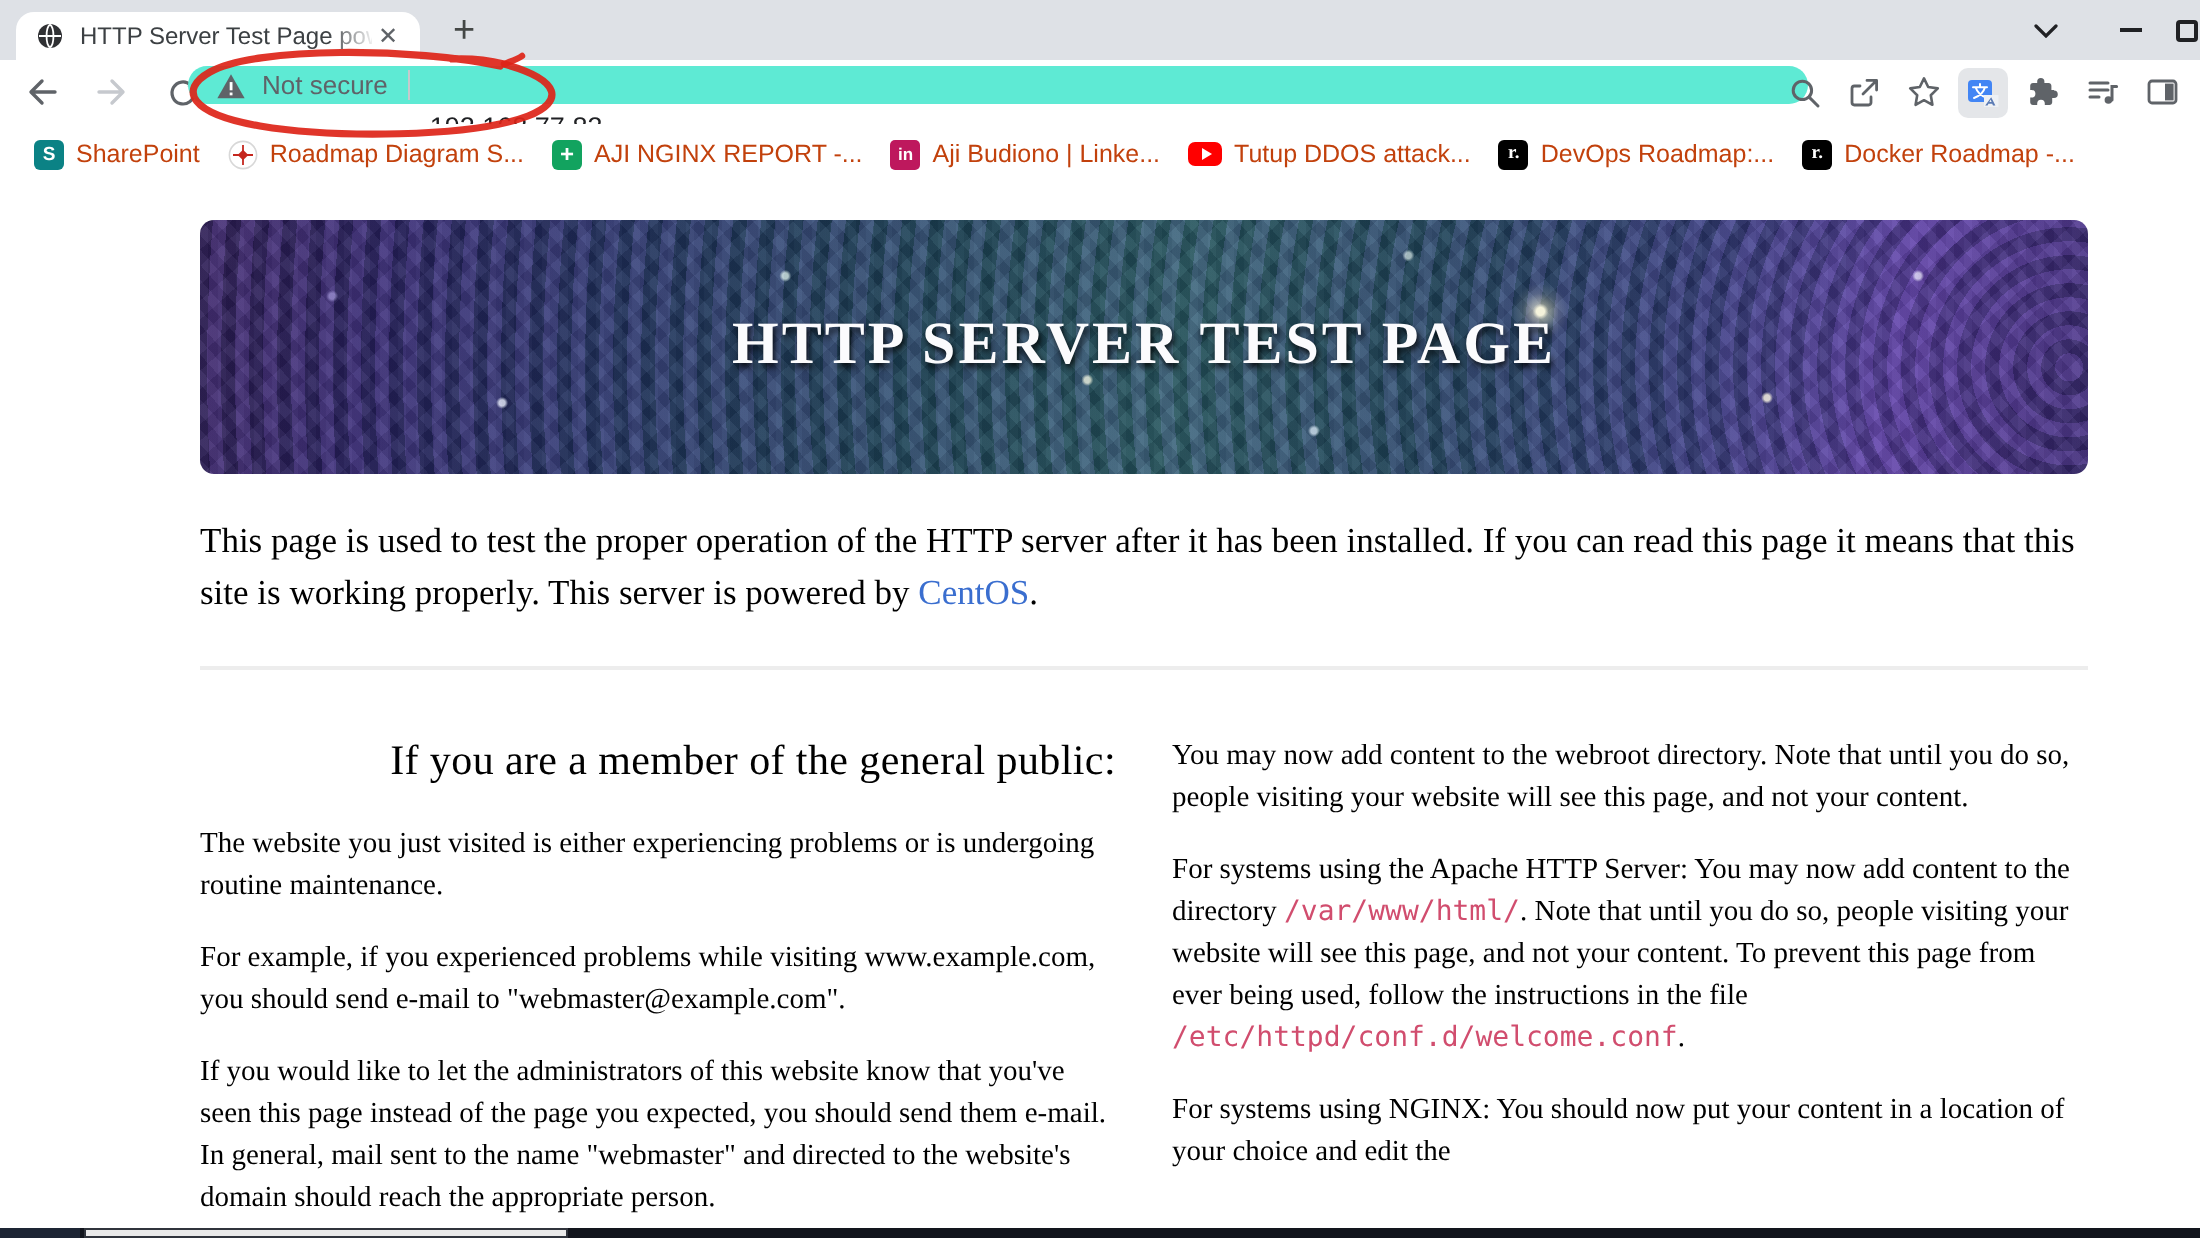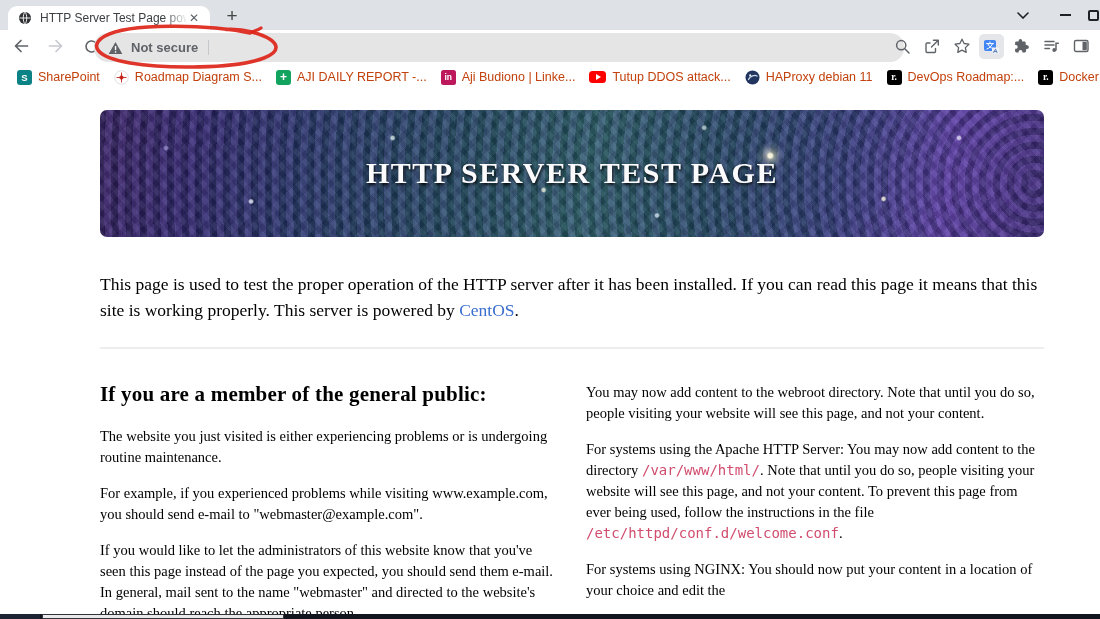--- a/index.html
+++ b/index.html
@@ -31,23 +31,23 @@
   .wc { width: 42px; height: 30px; display: flex; align-items: center; justify-content: center; }
   .wc-min { width: 11px; height: 2px; background: #202124; }
   .wc-max { width: 11px; height: 11px; border: 2px solid #202124; border-radius: 2px; }
   .wc-clip { overflow: hidden; width: 14px; }
 
   
   .toolbar { position: absolute; left: 0; top: 30px; width: 1100px; height: 32px; background: #fff; }
   .nav-icons { position: absolute; left: 8px; top: 0; height: 32px; display: flex; align-items: center; gap: 9px; }
   .tool-btn { width: 26px; height: 26px; display: flex; align-items: center; justify-content: center; cursor: pointer; }
   .omnibox {
-    position: absolute; left: 94px; top: 3px; width: 810px; height: 29px;
-    background: #e5e5e5; border-radius: 14px;
-    display: flex; align-items: center; padding: 0 14px; cursor: text; font-weight: bold;
+    position: absolute; left: 94px; top: 3px; width: 810px; height: 19px;
+    background: #5eead4; border-radius: 14px;
+    display: flex; align-items: center; padding: 0 14px; cursor: text;
   }
   .sec-label { font-size: 13px; color: #5f6368; margin-left: 8px; }
   .omni-sep { width: 1px; height: 15px; background: #c6c9cc; margin: 0 10px; }
   .omni-url { font-size: 13.5px; color: #202124; margin-top: 41px; }
   .right-icons { position: absolute; right: 6px; top: 0; height: 32px; display: flex; align-items: center; gap: 4px; }
   .translate-wrap { width: 25px; height: 25px; background: #e4e6e9; border-radius: 5px;
     display: flex; align-items: center; justify-content: center; }
 
   
   .bookmarks { position: absolute; left: 0; top: 62px; width: 1100px; height: 30px; background: #fff;
@@ -84,26 +84,26 @@
       repeating-linear-gradient(-42deg, rgba(255,255,255,.045) 0 7px, rgba(0,0,0,.10) 7px 13px),
       repeating-linear-gradient(90deg, rgba(255,255,255,.03) 0 4px, rgba(0,0,0,.05) 4px 9px),
       linear-gradient(100deg, #332057 0%, #2a2562 10%, #203a60 22%, #1c5258 38%, #286a62 52%, #1e515b 65%, #2e4174 78%, #5a3fa0 89%, #3a2a70 100%);
   }
   .banner-title {
     position: absolute; left: 0; right: 0; top: 50%; transform: translateY(-54%);
     text-align: center; color: #fbfbfd; font-size: 30px; letter-spacing: 1.5px;
     text-shadow: 1px 2px 3px rgba(0,0,0,.85); font-weight: 600; white-space: nowrap;
   }
   .banner-title .tb { font-weight: 800; }
-  .intro { margin-top: 34px; width: 944px; font-size: 17.5px; line-height: 26px; }
+  .intro { margin-top: 20px; width: 944px; font-size: 17.5px; line-height: 26px; }
   .intro a, .centos-link { color: #3a6ecf; text-decoration: none; cursor: pointer; }
   .rule { margin-top: 24px; width: 944px; height: 2px; background: #ededed; border: none; }
   .cols { margin-top: 33px; display: flex; gap: 28px; width: 944px; }
   .col { width: 458px; }
-  .col h2 { font-size: 21px; font-weight: bold; margin-bottom: 19px; letter-spacing: .2px; }
+  .col h2 { font-size: 21px; font-weight: normal; margin-bottom: 19px; letter-spacing: .2px; text-align: right; }
   .col p { font-size: 14.5px; line-height: 21px; margin-bottom: 15px; }
   .code { font-family: "DejaVu Sans Mono", monospace; font-size: 14px; color: #d14d6e; }
 
   
   .bottom-bar { position: absolute; left: 0; bottom: 0; width: 1100px; height: 5px; background: #12151d; }
   .bottom-seg-dark { position: absolute; left: 0; bottom: 0; width: 40px; height: 5px; background: #1d2534; }
   .bottom-seg-light { position: absolute; left: 42px; bottom: 0; width: 242px; height: 5px;
     background: #e9e9e9; border: 1px solid #30343c; }
 
   
@@ -231,39 +231,29 @@
       <svg class="gi" width="15" height="15" viewBox="0 0 15 15">
         <circle cx="7.5" cy="7.5" r="6.8" fill="#fff" stroke="#d8d8d8" stroke-width="0.8"></circle>
         <path d="M7.5 2.5v10 M2.5 7.5h10" stroke="#c5271e" stroke-width="0.9"></path>
         <rect x="5.6" y="5.6" width="3.8" height="3.8" fill="#c5271e" transform="rotate(45 7.5 7.5)"></rect>
       </svg>
     </span>
     <span class="bm-label">Roadmap Diagram S...</span>
   </div>
   <div class="bm">
     <span class="bm-ic ic-sheets">+</span>
-    <span class="bm-label">AJI DAILY REPORT -...</span>
+    <span class="bm-label">AJI NGINX REPORT -...</span>
   </div>
   <div class="bm">
     <span class="bm-ic ic-linkedin">in</span>
     <span class="bm-label">Aji Budiono | Linke...</span>
   </div>
   <div class="bm">
     <span class="ic-youtube"></span>
     <span class="bm-label">Tutup DDOS attack...</span>
-  </div>
-  <div class="bm">
-    <span>
-      <svg class="gi" width="15" height="15" viewBox="0 0 15 15">
-        <circle cx="7.5" cy="7.5" r="7" fill="#22355e"></circle>
-        <path d="M3.5 9.5c1.5-3.5 6.5-5 8.5-3.5" stroke="#cdd8ec" stroke-width="1.3" fill="none" stroke-linecap="round"></path>
-        <circle cx="5.2" cy="5.4" r="1.1" fill="#e8eef8"></circle>
-      </svg>
-    </span>
-    <span class="bm-label">HAProxy debian 11</span>
   </div>
   <div class="bm">
     <span class="bm-ic ic-roadmap">r.</span>
     <span class="bm-label">DevOps Roadmap:...</span>
   </div>
   <div class="bm">
     <span class="bm-ic ic-roadmap">r.</span>
     <span class="bm-label">Docker Roadmap -...</span>
   </div>
 

